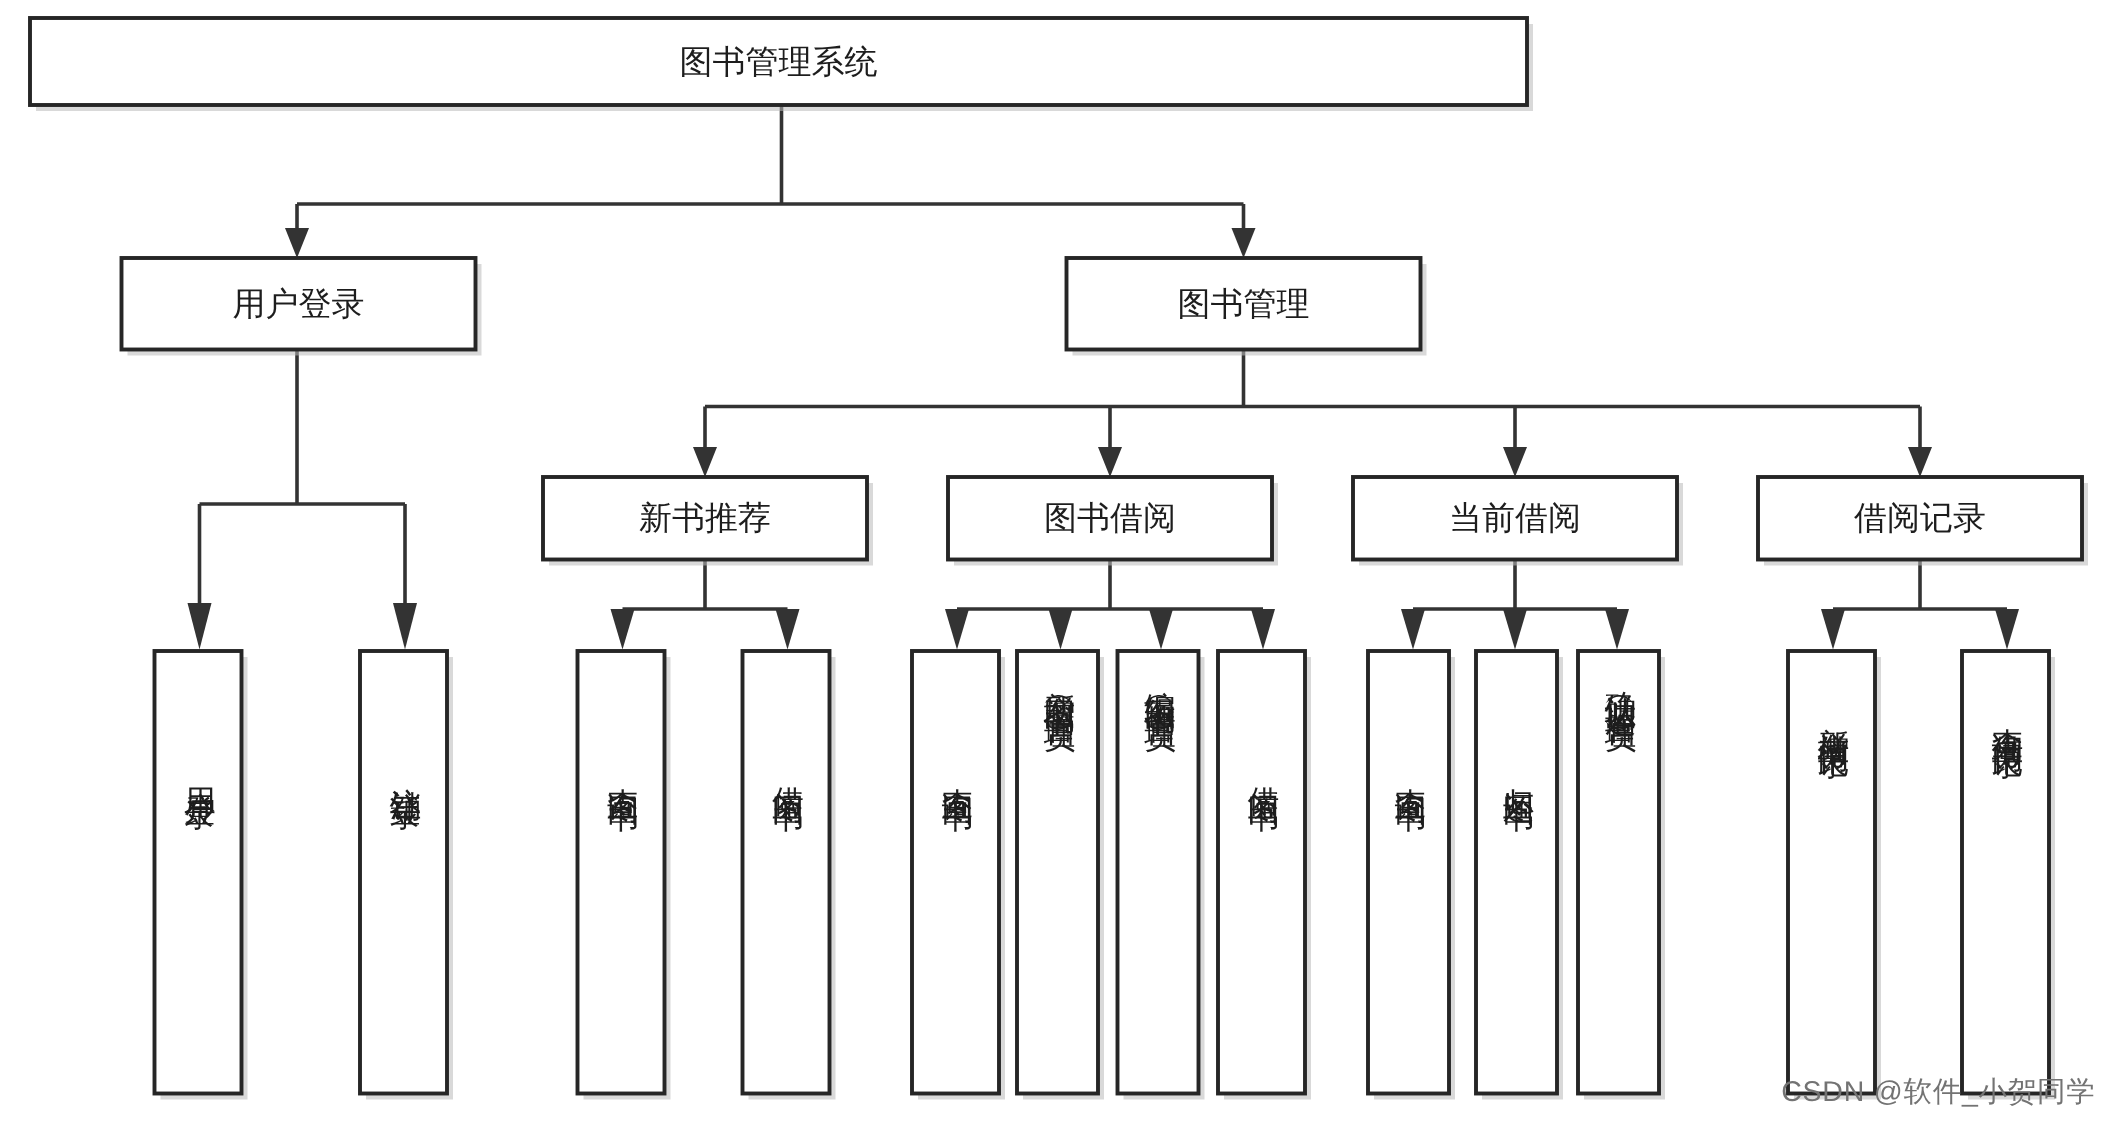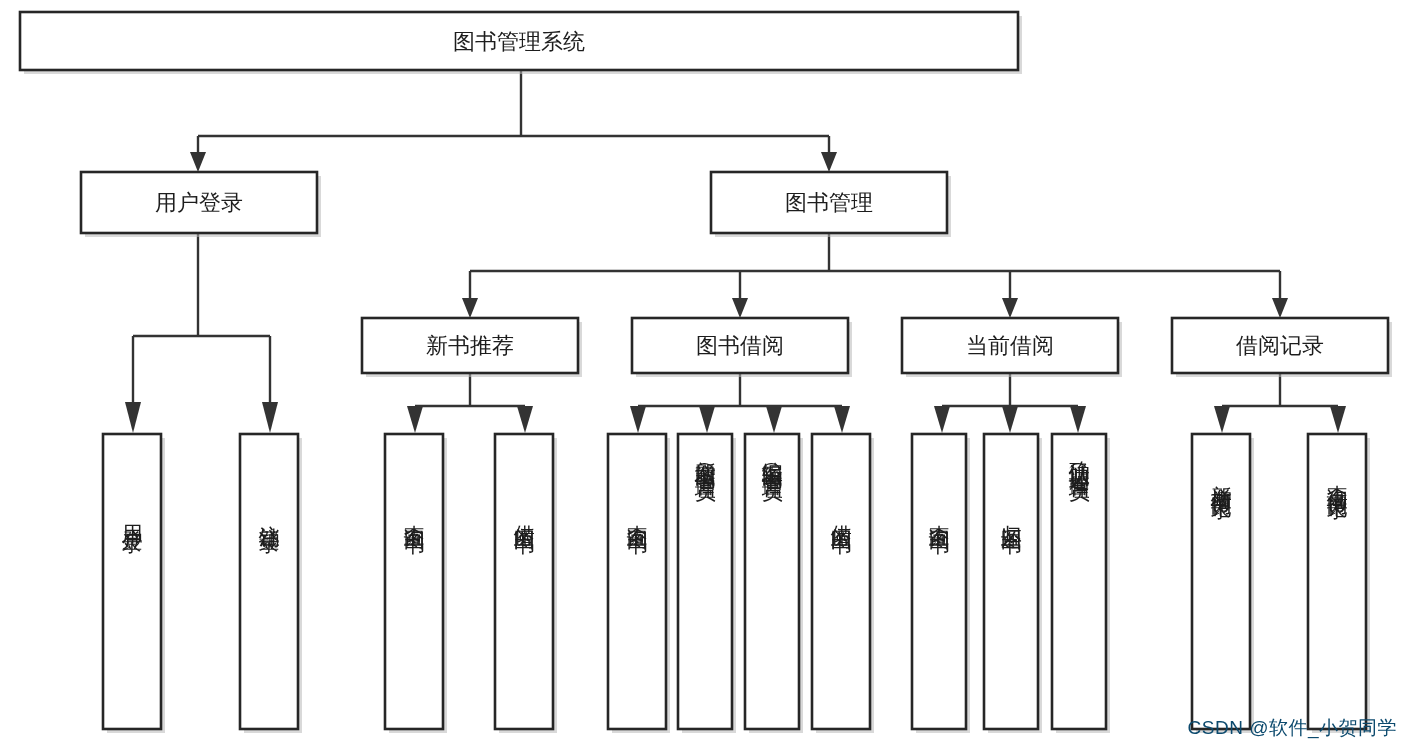--- a/index.html
+++ b/index.html
@@ -68,21 +68,21 @@
     color: #1d1d1d;
     letter-spacing: 3px;
     white-space: nowrap;
   }
   .watermark {
     position: absolute;
     right: 8px;
     bottom: 6px;
     font-family: "Liberation Sans", "DejaVu Sans", sans-serif;
     font-size: 19px;
-    color: #0c4a6e;
+    color: #737373;
     letter-spacing: 0.5px;
     user-select: none;
   }
 </style>
 </head>
 <body>
 
 <div id="diagram-root">
 
   <svg id="flow" viewBox="0 0 1405 747">

